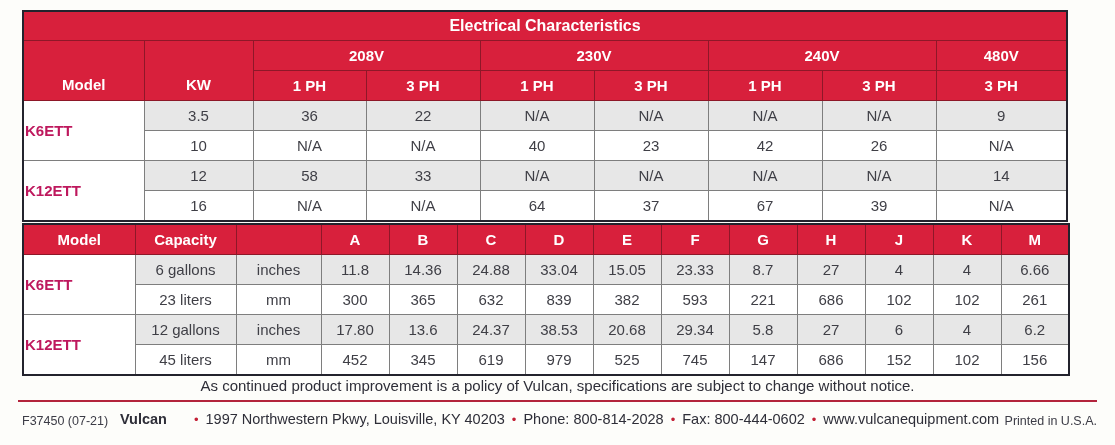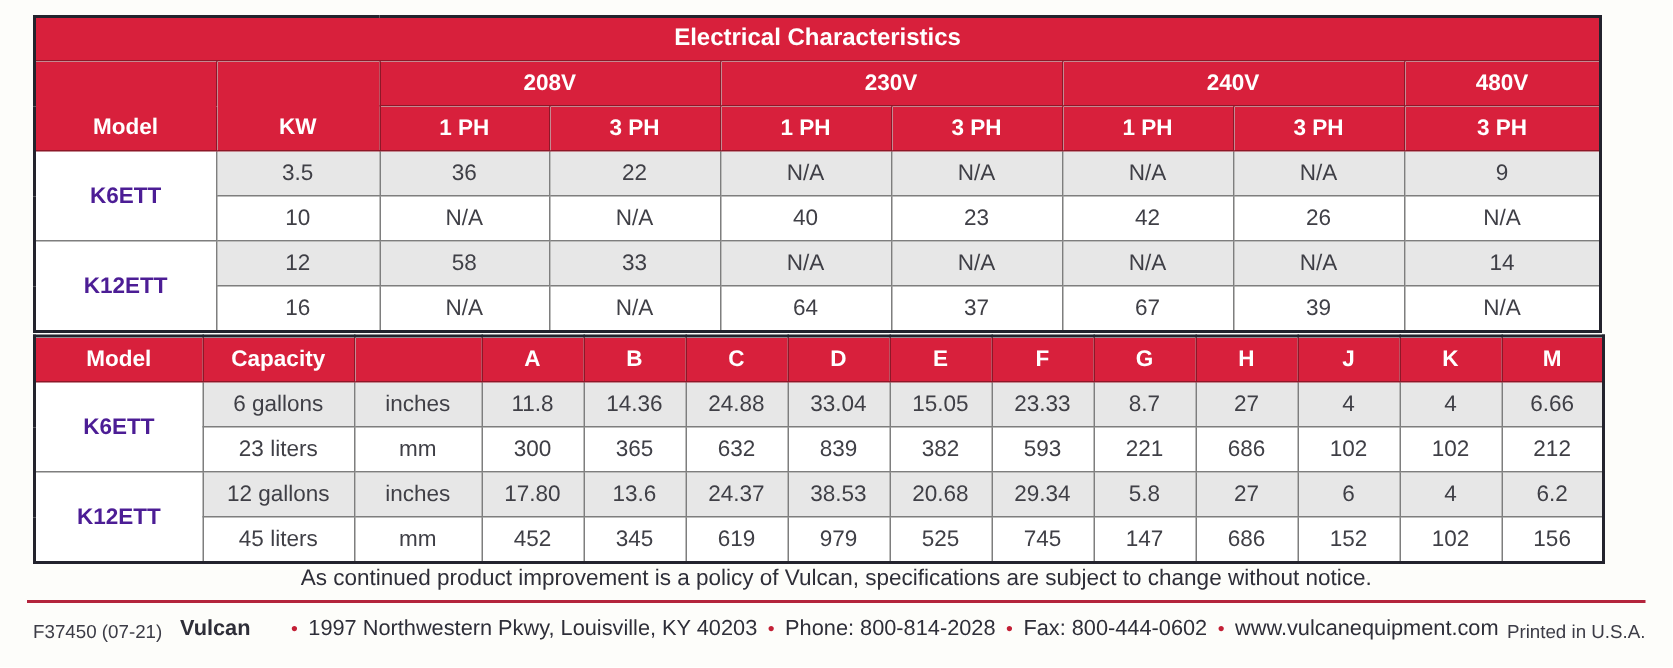--- a/index.html
+++ b/index.html
@@ -23,22 +23,22 @@
   td.title-cell{font-size:16px;height:28px;}
   td.stub{vertical-align:bottom;padding-bottom:7px;}
 
   
   td.data{
     font-size:15px;color:#3f3f46;text-align:center;vertical-align:middle;
     border:1px solid #7e7e7e;height:29px;background:#ffffff;padding:0 2px;
   }
   tr.shade td.data{background:#e7e7e7;}
   td.model{
-    font-weight:bold;color:#4c1d95;background:#ffffff !important;
-    font-size:15px;text-align:center;vertical-align:middle;
+    font-weight:bold;color:#be185d;background:#ffffff !important;
+    font-size:15px;vertical-align:middle;
     border:1px solid #7e7e7e;
   }
 
   .t-electrical{left:22px;top:10px;width:1044px;}
   .t-dimensions{left:22px;top:223px;width:1046px;}
 
   .disclaimer{
     position:absolute;left:0;right:0;top:377px;
     text-align:center;font-size:15px;color:#2e2e38;
   }
@@ -203,21 +203,21 @@
       <td class="data">300</td>
       <td class="data">365</td>
       <td class="data">632</td>
       <td class="data">839</td>
       <td class="data">382</td>
       <td class="data">593</td>
       <td class="data">221</td>
       <td class="data">686</td>
       <td class="data">102</td>
       <td class="data">102</td>
-      <td class="data">212</td>
+      <td class="data">261</td>
     </tr>
     <tr class="shade">
       <td class="model" rowspan="2">K12ETT</td>
       <td class="data">12 gallons</td>
       <td class="data">inches</td>
       <td class="data">17.80</td>
       <td class="data">13.6</td>
       <td class="data">24.37</td>
       <td class="data">38.53</td>
       <td class="data">20.68</td>

